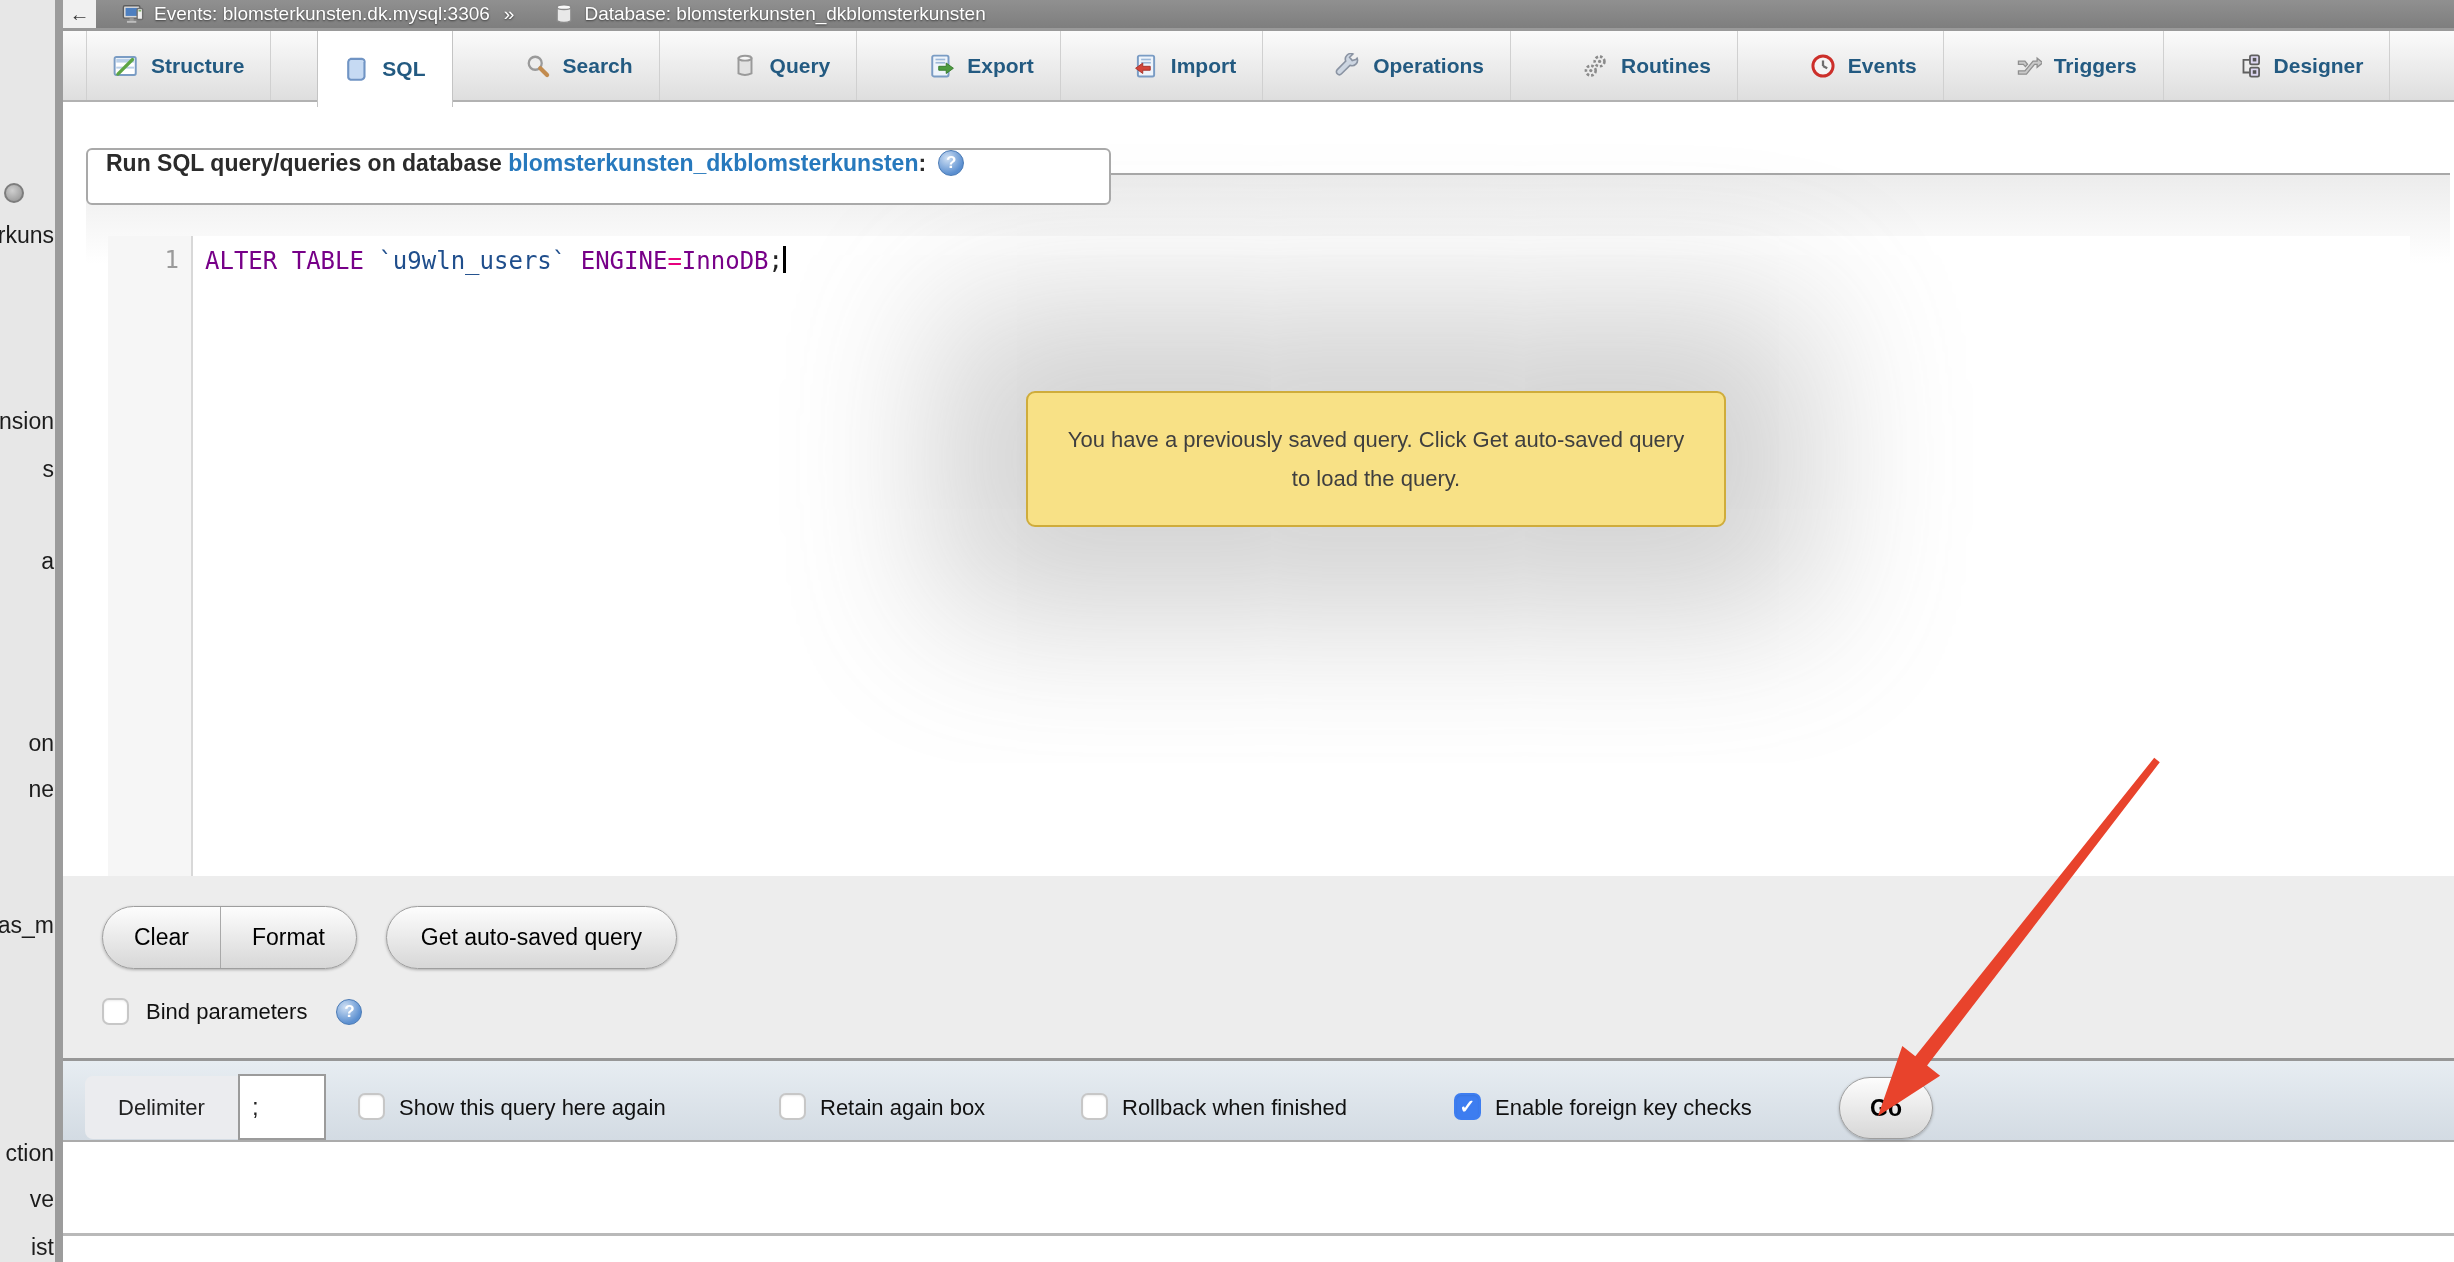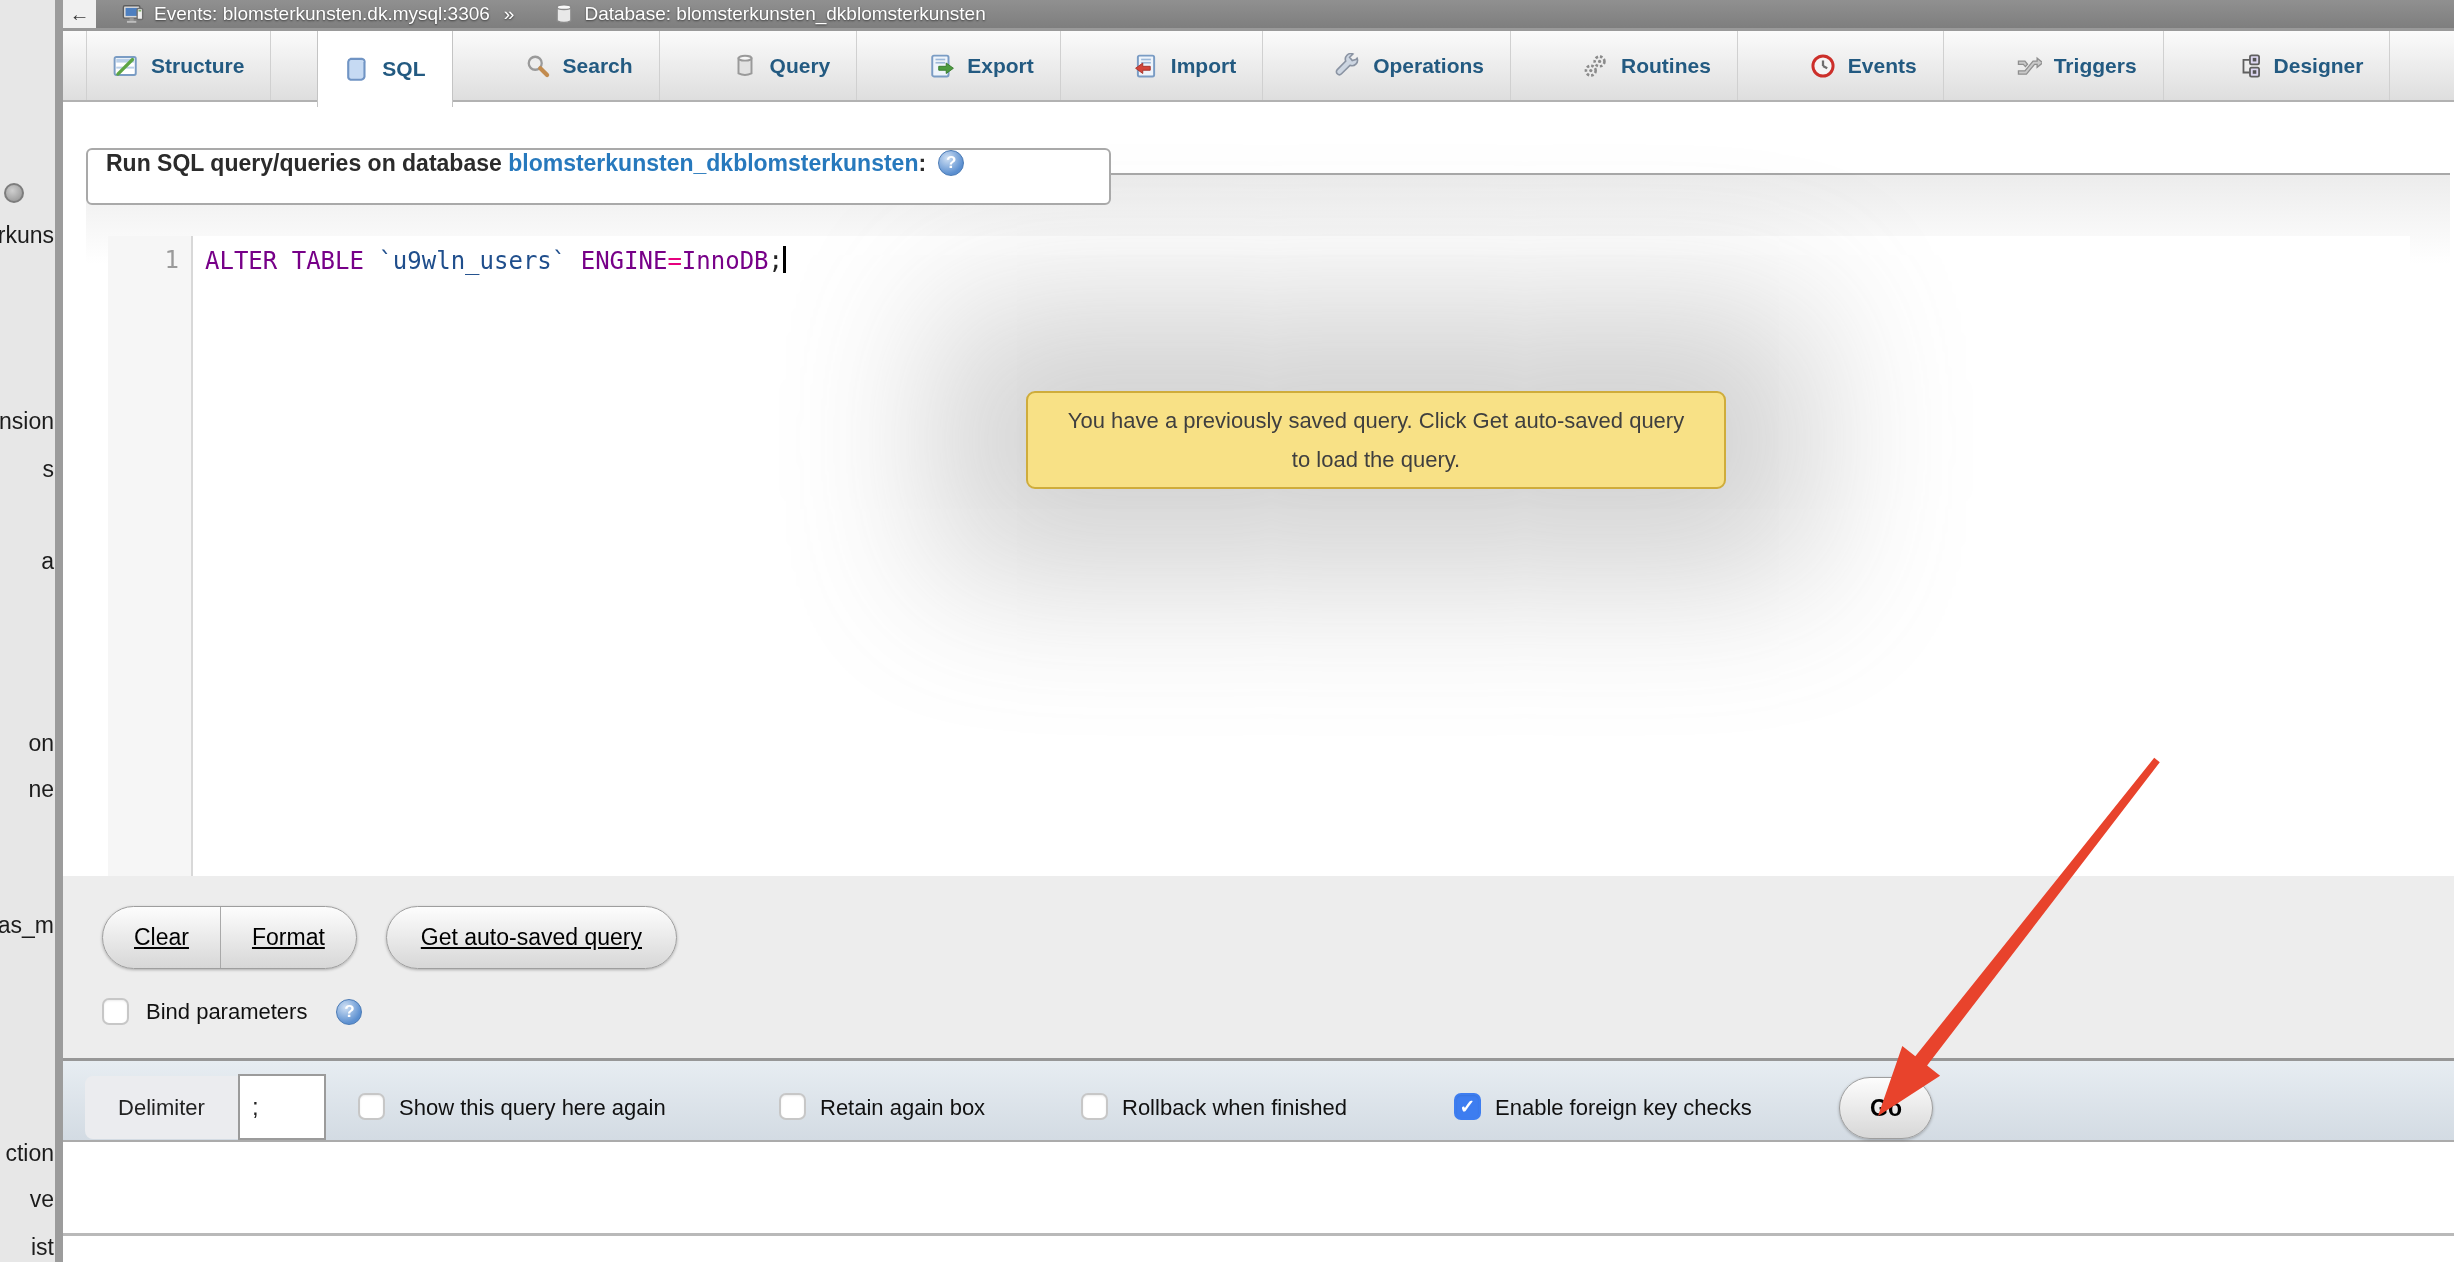--- a/index.html
+++ b/index.html
@@ -68,28 +68,28 @@
             font-size:24px; color:#9a9a9a; }
   .codeline { position:absolute; left:97px; top:10px; font-family:"DejaVu Sans Mono", monospace;
               font-size:24px; white-space:pre; }
   .tok-keyword { color:#770088; }
   .tok-identifier { color:#1f4e8c; }
   .tok-operator { color:#e6007e; }
   .tok-plain { color:#222; }
   .cursor { display:inline-block; width:3px; height:27px; background:#000; vertical-align:-4px; }
 
   
-  .notice { position:absolute; left:963px; top:289px; width:700px; padding:8px 30px;
+  .notice { position:absolute; left:963px; top:289px; width:700px; padding:27px 30px;
             background:#f8e186; border:2px solid #cfac3b; border-radius:9px;
             font-size:22px; line-height:39px; color:#3f3f3f; text-align:center;
             box-shadow:0 0 150px 90px rgba(105,105,105,.30); z-index:2; }
 
   
   .footer-gray { position:absolute; left:0; right:0; top:774px; height:228px; background:#ededed; }
-  .btn-row { position:absolute; left:39px; top:30px; display:flex; gap:29px;text-decoration:underline; }
+  .btn-row { position:absolute; left:39px; top:30px; display:flex; gap:29px; }
   .pill { height:63px; display:flex; align-items:center; border:1px solid #9e9e9e; border-radius:32px;
           background:linear-gradient(#fdfdfd,#d7d7d7); box-shadow:0 1px 3px rgba(0,0,0,.28);
           font-size:23px; color:#000; cursor:pointer; }
   .pill .seg { padding:0 31px; height:100%; display:flex; align-items:center; }
   .pill .seg + .seg { border-left:1px solid #a9a9a9; }
   .pill.single { padding:0 34px; }
   .bind-row { position:absolute; left:39px; top:122px; display:flex; align-items:center; gap:17px; }
   .cb { width:27px; height:27px; background:#fff; border:2px solid #c7c7c7; border-radius:7px; flex:none;
         box-shadow:inset 0 1px 2px rgba(0,0,0,.08); cursor:pointer; }
   .cb.checked { background:#3d7df0; border-color:#3d7df0; color:#fff; font-size:19px; font-weight:bold;

